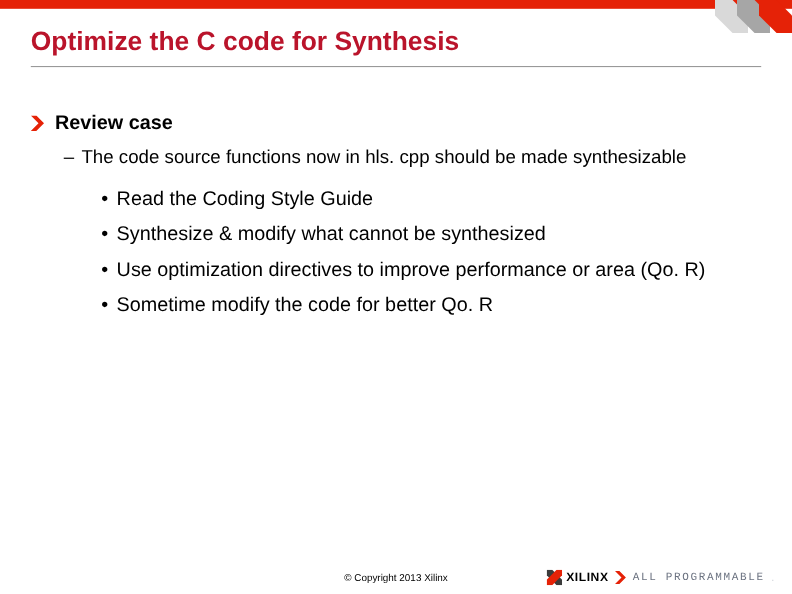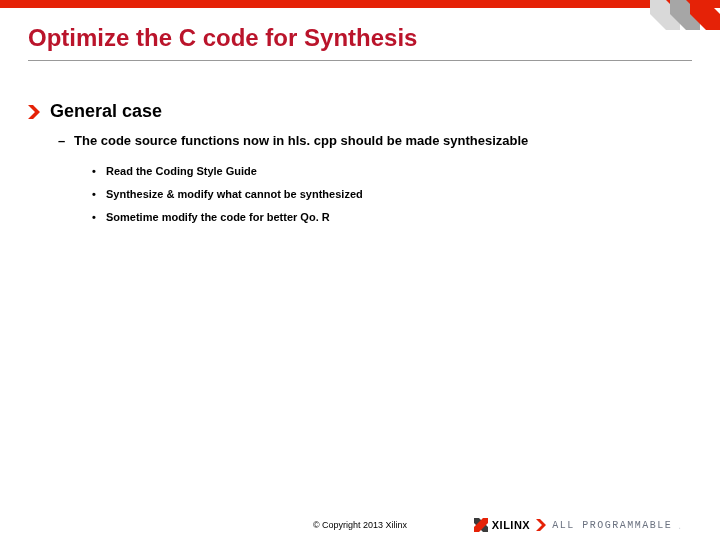--- a/index.html
+++ b/index.html
@@ -51,56 +51,54 @@
     font-weight: bold;
   }
   .dash-list {
     list-style: none;
     padding-left: 30px;
     margin-bottom: 14px;
   }
   .dash-list li {
     position: relative;
     padding-left: 16px;
-    font-size: 13px;
+    font-size: 17px;
     line-height: 1.35;
     margin-bottom: 8px;
-    font-weight: bold;
   }
   .dash-list li::before {
     content: "–";
     position: absolute;
     left: 0;
   }
   .dot-list {
     list-style: none;
     padding-left: 64px;
   }
   .dot-list li {
     position: relative;
     padding-left: 14px;
-    font-size: 11px;
+    font-size: 18px;
     line-height: 1.3;
     margin-bottom: 9px;
-    font-weight: bold;
   }
   .dot-list li::before {
     content: "•";
     position: absolute;
     left: 0;
   }
   .footer {
     position: absolute;
     bottom: 8px;
     left: 0;
     right: 0;
     display: flex;
     align-items: center;
     justify-content: space-between;
-    padding: 0 39px;
+    padding: 0 16px;
   }
   .copyright {
     font-size: 9px;
     color: #000;
     position: absolute;
     left: 50%;
     transform: translateX(-50%);
     white-space: nowrap;
   }
   .brand {
@@ -148,30 +146,31 @@
 <div class="title">Optimize the C code for Synthesis</div>
 <div class="underline"></div>
 
 <div class="content">
   <div class="h1-row">
     <span class="red-bullet">
       <svg width="14" height="14" viewBox="0 0 14 14">
         <polygon points="0,0 5,0 12,7 5,14 0,14 7,7" fill="#e52207"></polygon>
       </svg>
     </span>
-    <span class="h1-text">General case</span>
+    <span class="h1-text">Review case</span>
   </div>
 
   <ul class="dash-list">
     <li>The code source functions now in hls. cpp should be made synthesizable</li>
   </ul>
 
   <ul class="dot-list">
     <li>Read the Coding Style Guide</li>
     <li>Synthesize &amp; modify what cannot be synthesized</li>
+    <li>Use optimization directives to improve performance or area (Qo. R)</li>
     <li>Sometime modify the code for better Qo. R</li>
   </ul>
 </div>
 
 <div class="footer">
   <div class="copyright">© Copyright 2013 Xilinx</div>
   <div class="brand">
     <span class="xilinx-logo">
       <svg width="14" height="14" viewBox="0 0 14 14">
         <polygon points="0,0 5,0 14,9 14,14 9,14 0,5" fill="#3b3b3b"></polygon>

